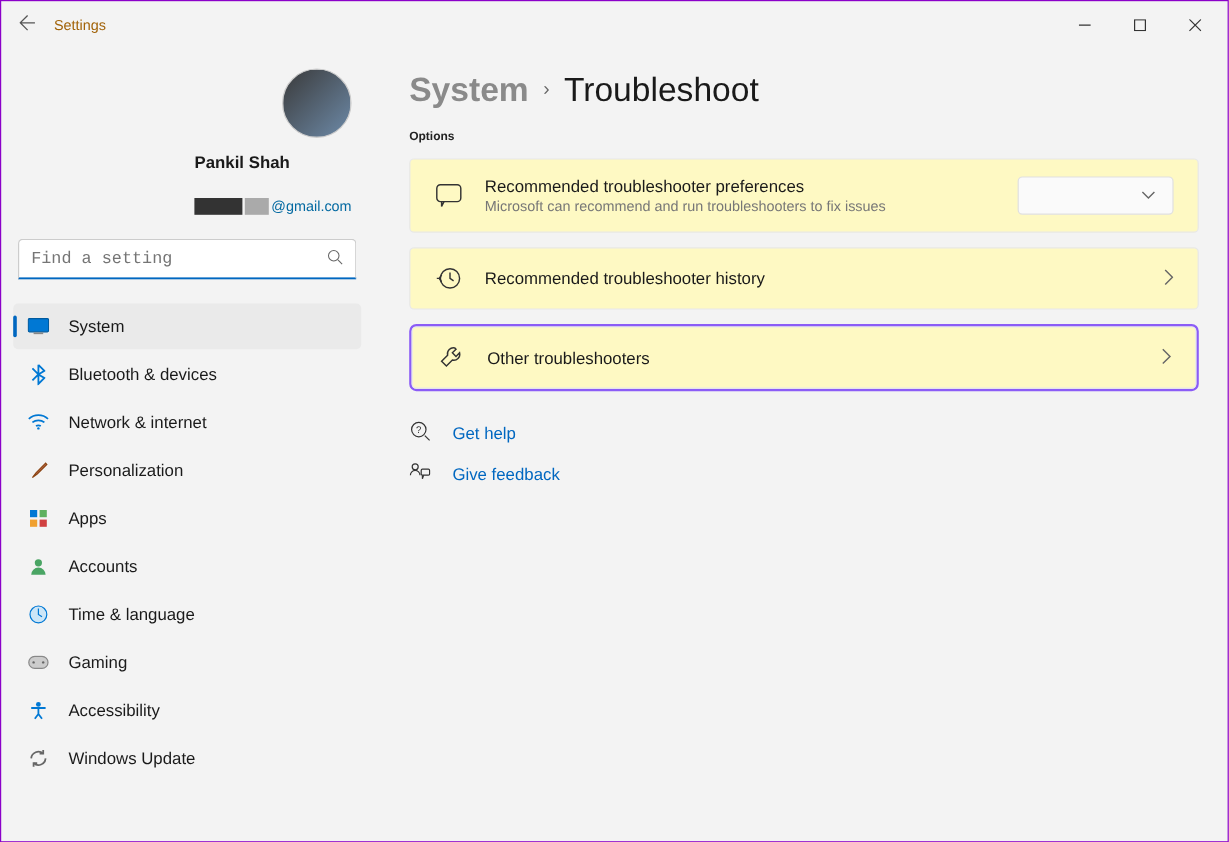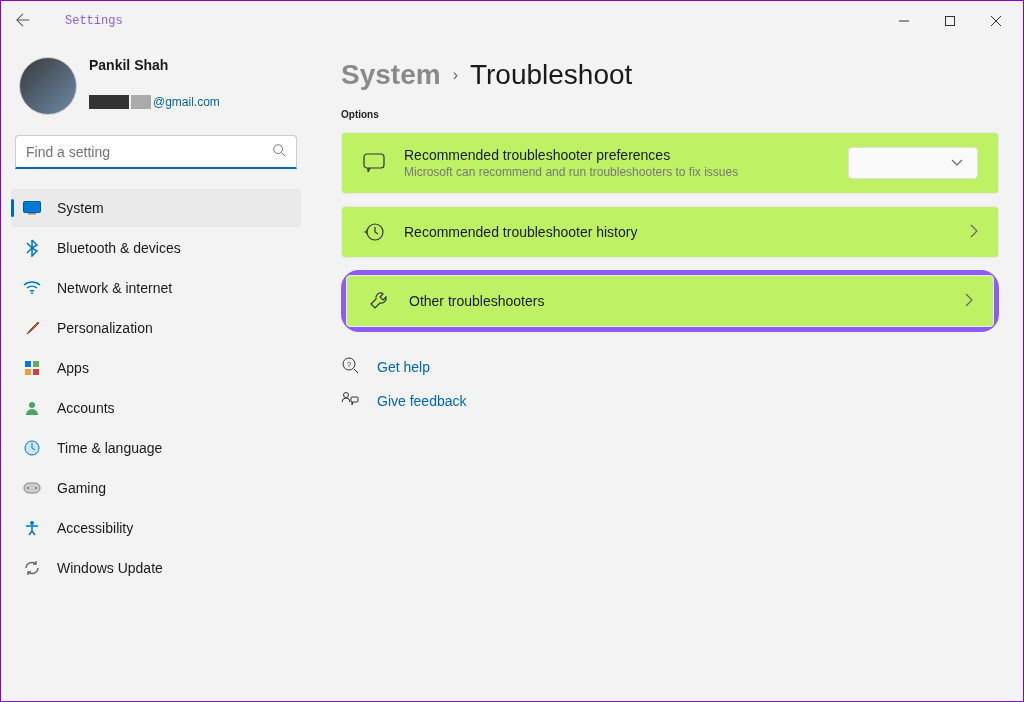--- a/index.html
+++ b/index.html
@@ -13,61 +13,61 @@
   font-size: 14px;
   color: #1a1a1a;
 }
 .titlebar {
   height: 40px;
   display: flex;
   align-items: center;
   padding: 0 4px;
 }
 .back-btn { width: 36px; text-align: center; color: #555; cursor: pointer; font-size: 15px; }
-.titlebar-title { font-size: 12px; color: #8b5cf6; margin-left: 24px; font-family: Liberation Mono, monospace; }
+.titlebar-title { font-size: 12px; color: #a16207; margin-left: 4px; }
 .winctrl { margin-left: auto; display: flex; }
 .winctrl div { width: 46px; height: 32px; display:flex; align-items:center; justify-content:center; color:#333; cursor:pointer;}
 
 .container { display: flex; height: calc(702px - 40px); }
 .sidebar { width: 310px; padding: 10px 10px 0 10px; }
-.profile { display:flex; align-items:flex-start; gap:12px; padding: 6px 8px 20px 8px; }
+.profile { display:flex; align-items:flex-end; gap:12px; padding: 6px 8px 20px 8px; flex-direction: column; }
 .avatar { width: 58px; height: 58px; border-radius: 50%; background: linear-gradient(135deg,#3a3a3a 0%, #6d8aa8 100%); border: 1px solid #ccc; flex-shrink:0;}
 .profile-name { font-weight: 700; font-size: 14px; }
 .profile-email { font-size: 12px; color: #0369a1; display:flex; align-items:center; gap:2px;margin-top:22px;}
 .email-redact { width: 40px; height: 14px; background: #333; display:inline-block;}
 .email-redact2 { width: 20px; height: 14px; background: #aaa; display:inline-block;}
 
 .search { display:flex; align-items:center; background:#fff; border:1px solid #ccc; border-bottom: 2px solid #0067c0; border-radius:4px 4px 0 0; height:34px; padding: 0 10px; margin: 0 4px 20px 4px;}
-.search input { border:none; outline:none; flex:1; font-size:14px; background:transparent;}
+.search input { border:none; outline:none; flex:1; font-size:14px; background:transparent;font-family:Liberation Mono, monospace;}
 .search .sicon { color:#666; font-size:13px;}
 
 .nav { display:flex; flex-direction:column; gap:2px; }
 .nav-item { display:flex; align-items:center; gap:16px; height:38px; padding: 0 12px; border-radius:4px; cursor:pointer; position:relative;}
 .nav-item.active { background:#eaeaea; }
 .nav-item.active::before { content:""; position:absolute; left:0; top:10px; bottom:10px; width:3px; background:#0067c0; border-radius:2px;}
 .nav-icon { width:18px; height:18px; display:flex; align-items:center; justify-content:center; font-size:15px;}
 .nav-label { font-size:14px; color:#1a1a1a;}
 
 .main { flex:1; padding: 18px 24px 0 30px; overflow:auto;}
 .breadcrumb { display:flex; align-items:center; gap:12px; margin-bottom: 18px;}
 .crumb-system { font-size: 28px; font-weight:600; color:#8a8a8a; cursor:pointer;}
 .crumb-arrow { font-size: 16px; color:#666; }
 .crumb-current { font-size: 28px; font-weight:400; color:#1a1a1a;}
 
 .section-title { font-weight:600; font-size:10px; margin-bottom: 12px; color:#222;}
 
-.card { background:#bef264; border:1px solid #e8e8e8; border-radius:4px; margin-bottom:12px; display:flex; align-items:center; padding: 14px 20px; cursor:pointer;}
+.card { background:#fef9c3; border:1px solid #e8e8e8; border-radius:4px; margin-bottom:12px; display:flex; align-items:center; padding: 14px 20px; cursor:pointer;}
 .card-icon { width:24px; margin-right: 18px; color:#333; display:flex; align-items:center; justify-content:center;}
 .card-body { flex:1;}
 .card-title { font-size:14px; color:#1a1a1a;}
 .card-sub { font-size:12px; color:#777; margin-top:2px;}
 .card-select { width:130px; height:32px; border:1px solid #e0e0e0; border-radius:4px; background:#fafafa; display:flex; align-items:center; justify-content:flex-end; padding:0 14px; color:#666; margin-left:12px;}
 .card-chev { color:#666; margin-left:16px;}
 
-.highlight { border: 5px solid #8b5cf6; border-radius:18px;}
+.highlight { border: 2px solid #8b5cf6; border-radius:6px;}
 .highlight .card { margin-bottom:0; border:1px solid #e8e8e8;}
 .highlight-wrap { margin-bottom:12px;}
 
 .links { margin-top: 24px; }
 .link-row { display:flex; align-items:center; gap:16px; margin-bottom:14px; color:#0067c0; font-size:14px; cursor:pointer;}
 .link-icon { width:20px; color:#333; }
 </style>
 </head>
 <body>
 

